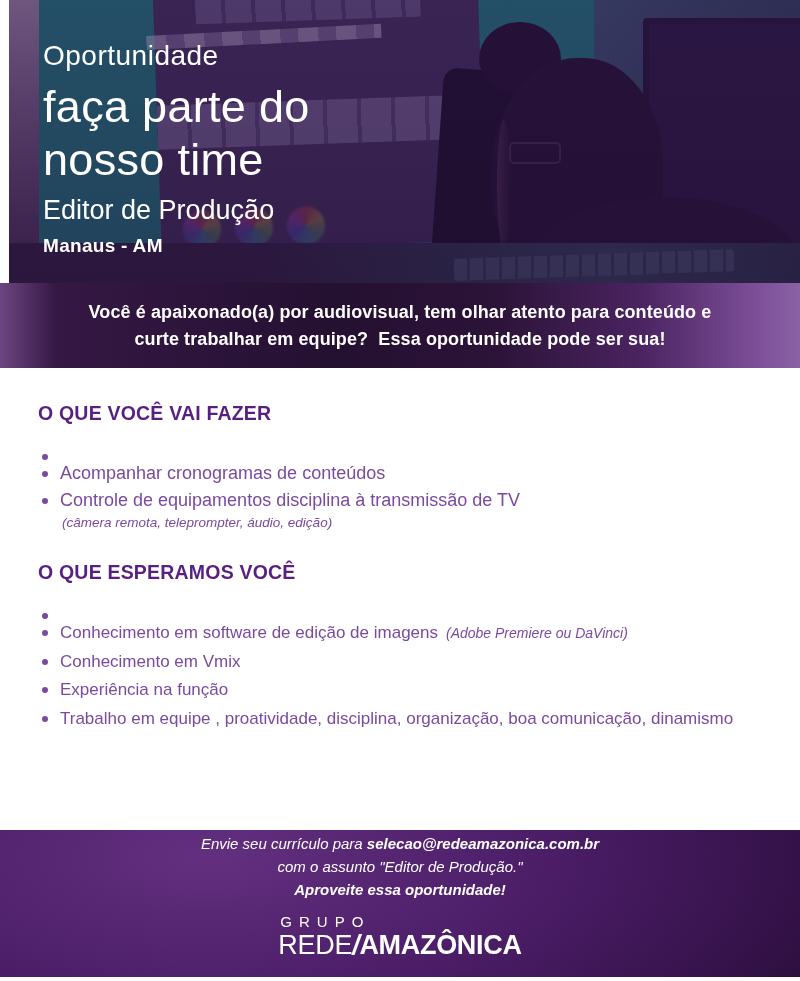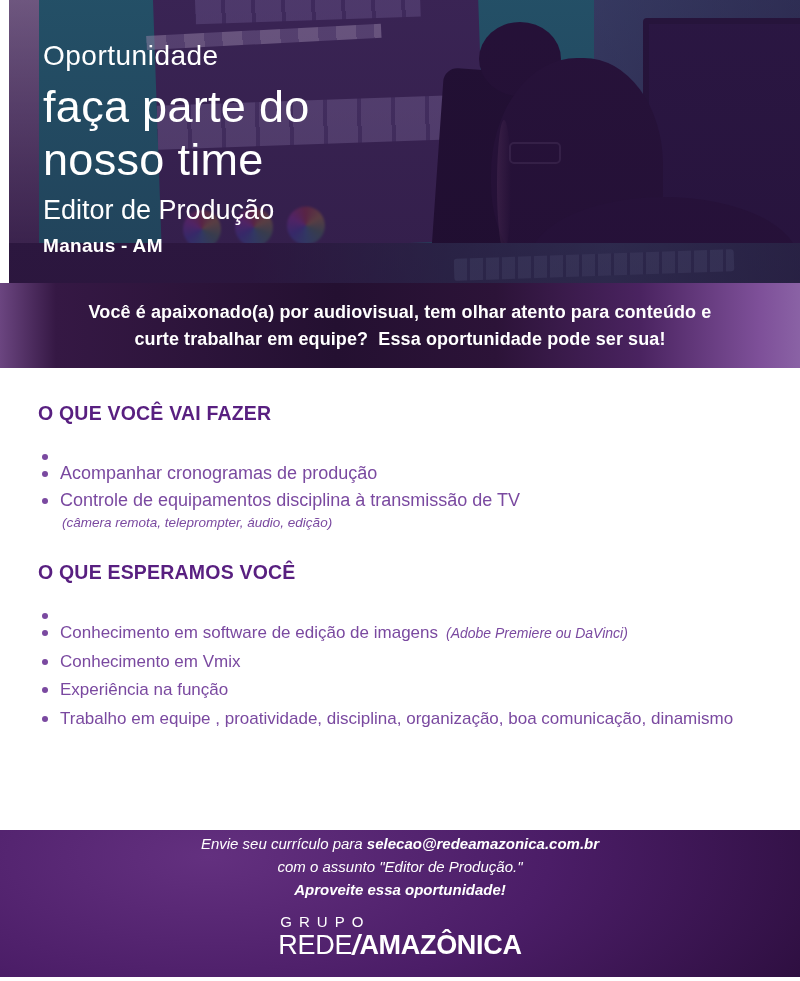--- a/index.html
+++ b/index.html
@@ -137,21 +137,21 @@
   <main class="content">
 
     <section class="sec1">
       <h2>O QUE VOCÊ VAI FAZER</h2>
       <ul>
         <li>
           <span class="bullet"></span>
         </li>
         <li>
           <span class="bullet"></span>
-          <div class="li-body">Acompanhar cronogramas de produção</div>
+          <div class="li-body">Acompanhar cronogramas de conteúdos</div>
         </li>
         <li>
           <span class="bullet"></span>
           <div class="li-body">
             <span>Controle de equipamentos disciplina à transmissão de TV</span>
             <div class="note-block">(câmera remota, teleprompter, áudio, edição)</div>
           </div>
         </li>
       </ul>
     </section>

